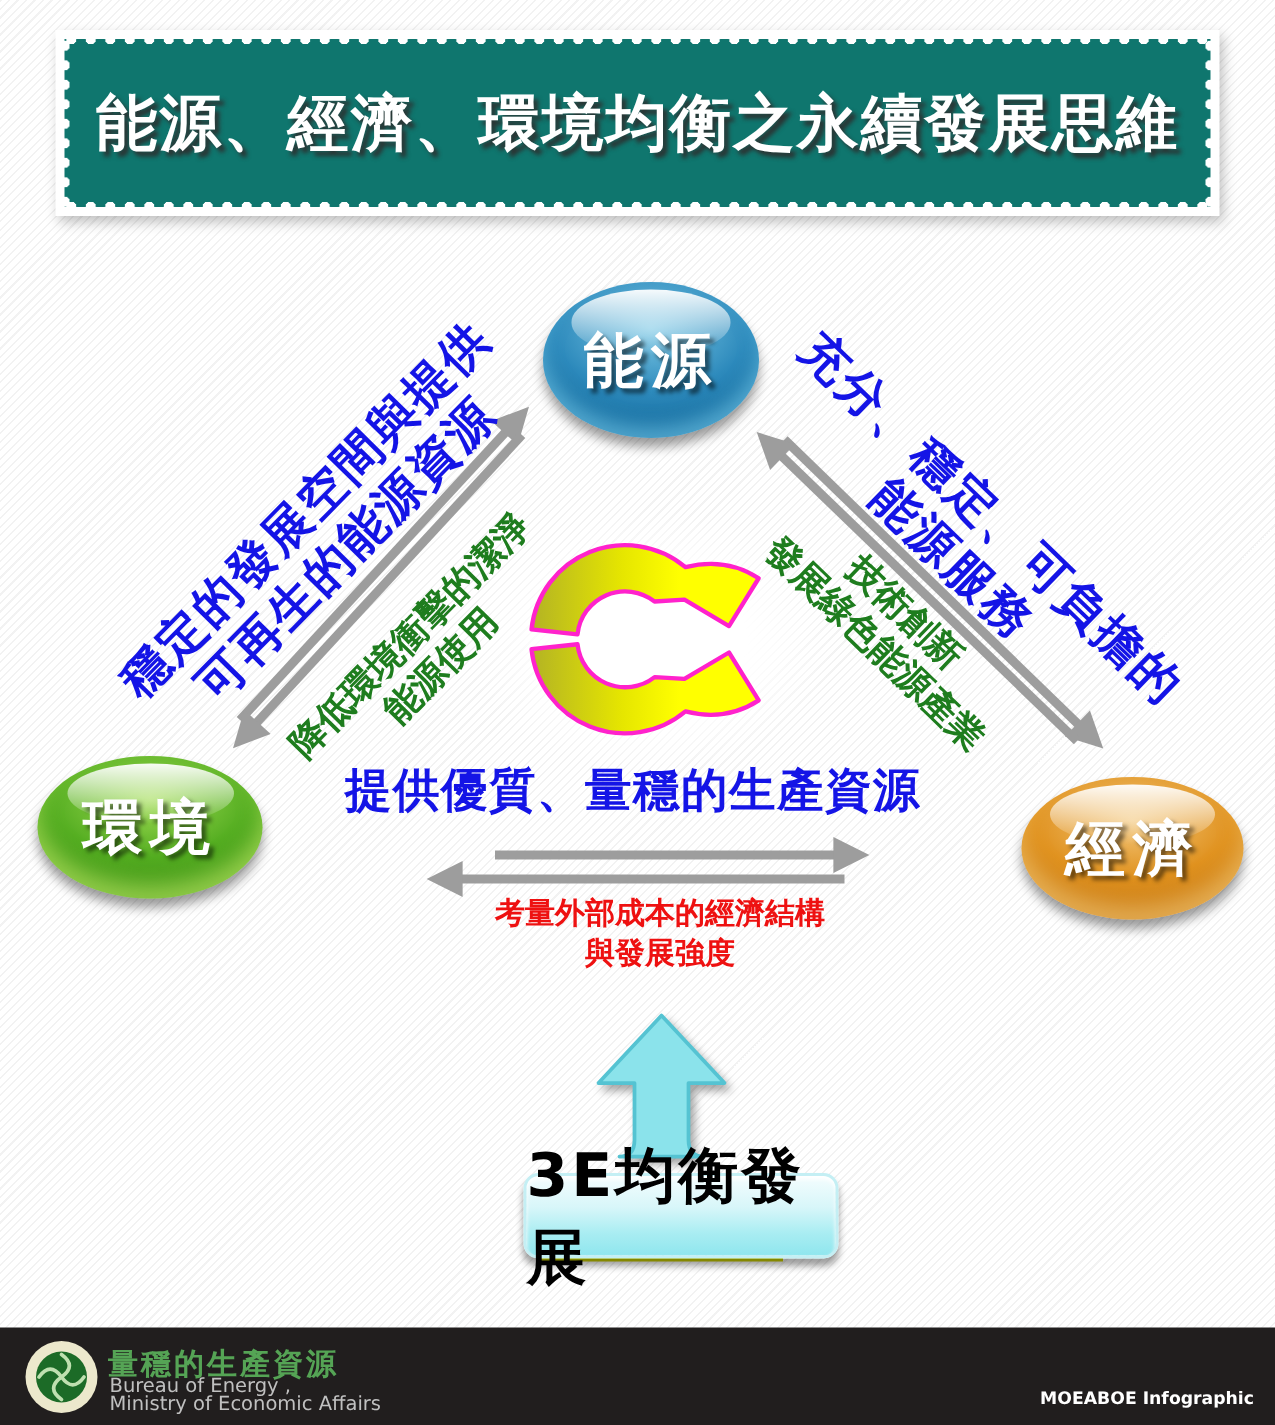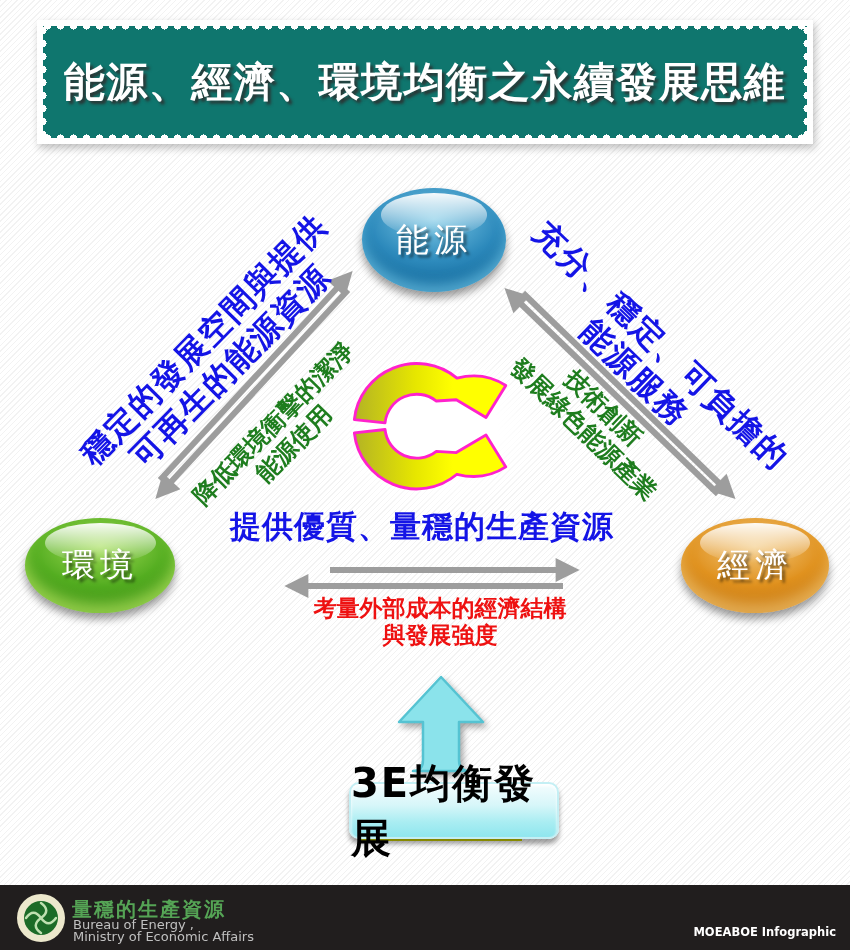--- a/index.html
+++ b/index.html
@@ -12,46 +12,46 @@
   .banner { position:absolute; left:6px; top:6px; right:6px; bottom:6px; background:#0f766e; }
   .perf { position:absolute; background-repeat:repeat; }
   .perf-t { left:-2px; right:-2px; top:-4px; height:8px; background-image:radial-gradient(circle 3.6px at 50% 50%, #fff 97%, rgba(255,255,255,0)); background-size:13px 8px; }
   .perf-b { left:-2px; right:-2px; bottom:-4px; height:8px; background-image:radial-gradient(circle 3.6px at 50% 50%, #fff 97%, rgba(255,255,255,0)); background-size:13px 8px; }
   .perf-l { top:-2px; bottom:-2px; left:-4px; width:8px; background-image:radial-gradient(circle 3.6px at 50% 50%, #fff 97%, rgba(255,255,255,0)); background-size:8px 13px; }
   .perf-r { top:-2px; bottom:-2px; right:-4px; width:8px; background-image:radial-gradient(circle 3.6px at 50% 50%, #fff 97%, rgba(255,255,255,0)); background-size:8px 13px; }
   .title { position:absolute; left:0; right:0; top:0; bottom:0; display:flex; align-items:center; justify-content:center;
     color:#fff; font-size:41px; font-weight:bold; letter-spacing:1.5px; text-shadow:3px 3px 3px rgba(45,45,45,.9); }
 
   .node { position:absolute; border-radius:50%; display:flex; align-items:center; justify-content:center;
-    color:#fff; font-weight:normal; font-size:33px; letter-spacing:5px; text-shadow:3px 3px 3px rgba(0,0,0,.55); }
+    color:#fff; font-weight:bold; font-size:40px; letter-spacing:5px; text-shadow:3px 3px 3px rgba(0,0,0,.55); }
   .node .gloss { position:absolute; top:5%; left:13%; width:74%; height:42%; border-radius:50%;
     background:linear-gradient(rgba(255,255,255,.95), rgba(255,255,255,0)); }
   .node-energy { left:362px; top:188px; width:144px; height:104px;
     background: radial-gradient(ellipse 100% 90% at 50% 30%, #7ec9e6 0%, #2d8abc 45%, #0f6496 78%, #0a4c77 100%);
     box-shadow: 0 6px 8px rgba(0,0,0,.4), inset 0 -8px 12px rgba(130,215,245,.55); }
-  .node-environment { left:25px; top:518px; width:150px; height:95px;
+  .node-environment { left:25px; top:504px; width:150px; height:95px;
     background: radial-gradient(ellipse 100% 90% at 50% 30%, #a2dd55 0%, #54ad21 45%, #32880e 78%, #2c7a0c 100%);
     box-shadow: 0 6px 8px rgba(0,0,0,.4), inset 0 -10px 14px rgba(205,245,110,.6); text-align: center; }
   .node-economy { left:681px; top:518px; width:148px; height:95px;
     background: radial-gradient(ellipse 100% 90% at 50% 30%, #f3c87e 0%, #e0921f 45%, #bd6c08 78%, #a85e05 100%);
     box-shadow: 0 6px 8px rgba(0,0,0,.4), inset 0 -10px 14px rgba(255,220,140,.55); text-align: right; }
   .node span.lbl { position:relative; }
 
   .rot { position:absolute; text-align:center; font-weight:bold; }
   .lab-blue { color:#1414e6; font-size:32px; line-height:38px; letter-spacing:1.5px; }
   .lab-green { color:#1e7d1e; font-size:24px; line-height:29px; }
   .rot-l-blue { left:22px; top:315px; width:390px; transform:rotate(-45.5deg); }
   .rot-l-green { left:114px; top:405px; width:340px; transform:rotate(-45.5deg); }
   .rot-r-blue { left:453px; top:321px; width:390px; transform:rotate(44deg); letter-spacing:2px; }
   .rot-r-green { left:428px; top:390px; width:330px; transform:rotate(44deg); }
 
   .lab-h-blue { position:absolute; left:230px; top:506px; width:440px; text-align:left;
     color:#1414e6; font-size:31px; font-weight:bold; letter-spacing:1px; }
   .lab-red { position:absolute; left:240px; top:595px; width:400px; text-align:center;
-    color:#ee1111; font-size:23px; line-height:27px; font-weight:bold; }
+    color:#ee1111; font-size:20px; line-height:27px; font-weight:bold; }
 
   svg.arrow { position:absolute; }
   .halo { position:absolute; left:310px; top:340px; width:250px; height:175px;
     background:radial-gradient(closest-side, #fff 50%, rgba(255,255,255,0) 100%); }
 
   .up-arrow-svg { position:absolute; left:395px; top:672px; filter:drop-shadow(3px 4px 3px rgba(0,0,0,.35)); }
 
   .goal-box { position:absolute; left:349px; top:782px; width:210px; height:57px; border-radius:10px;
     background: linear-gradient(180deg,#f4fdfe 0%,#d7f6f9 40%,#a9edf2 72%,#8fe6ee 100%);
     border:2px solid #c4eff4;

